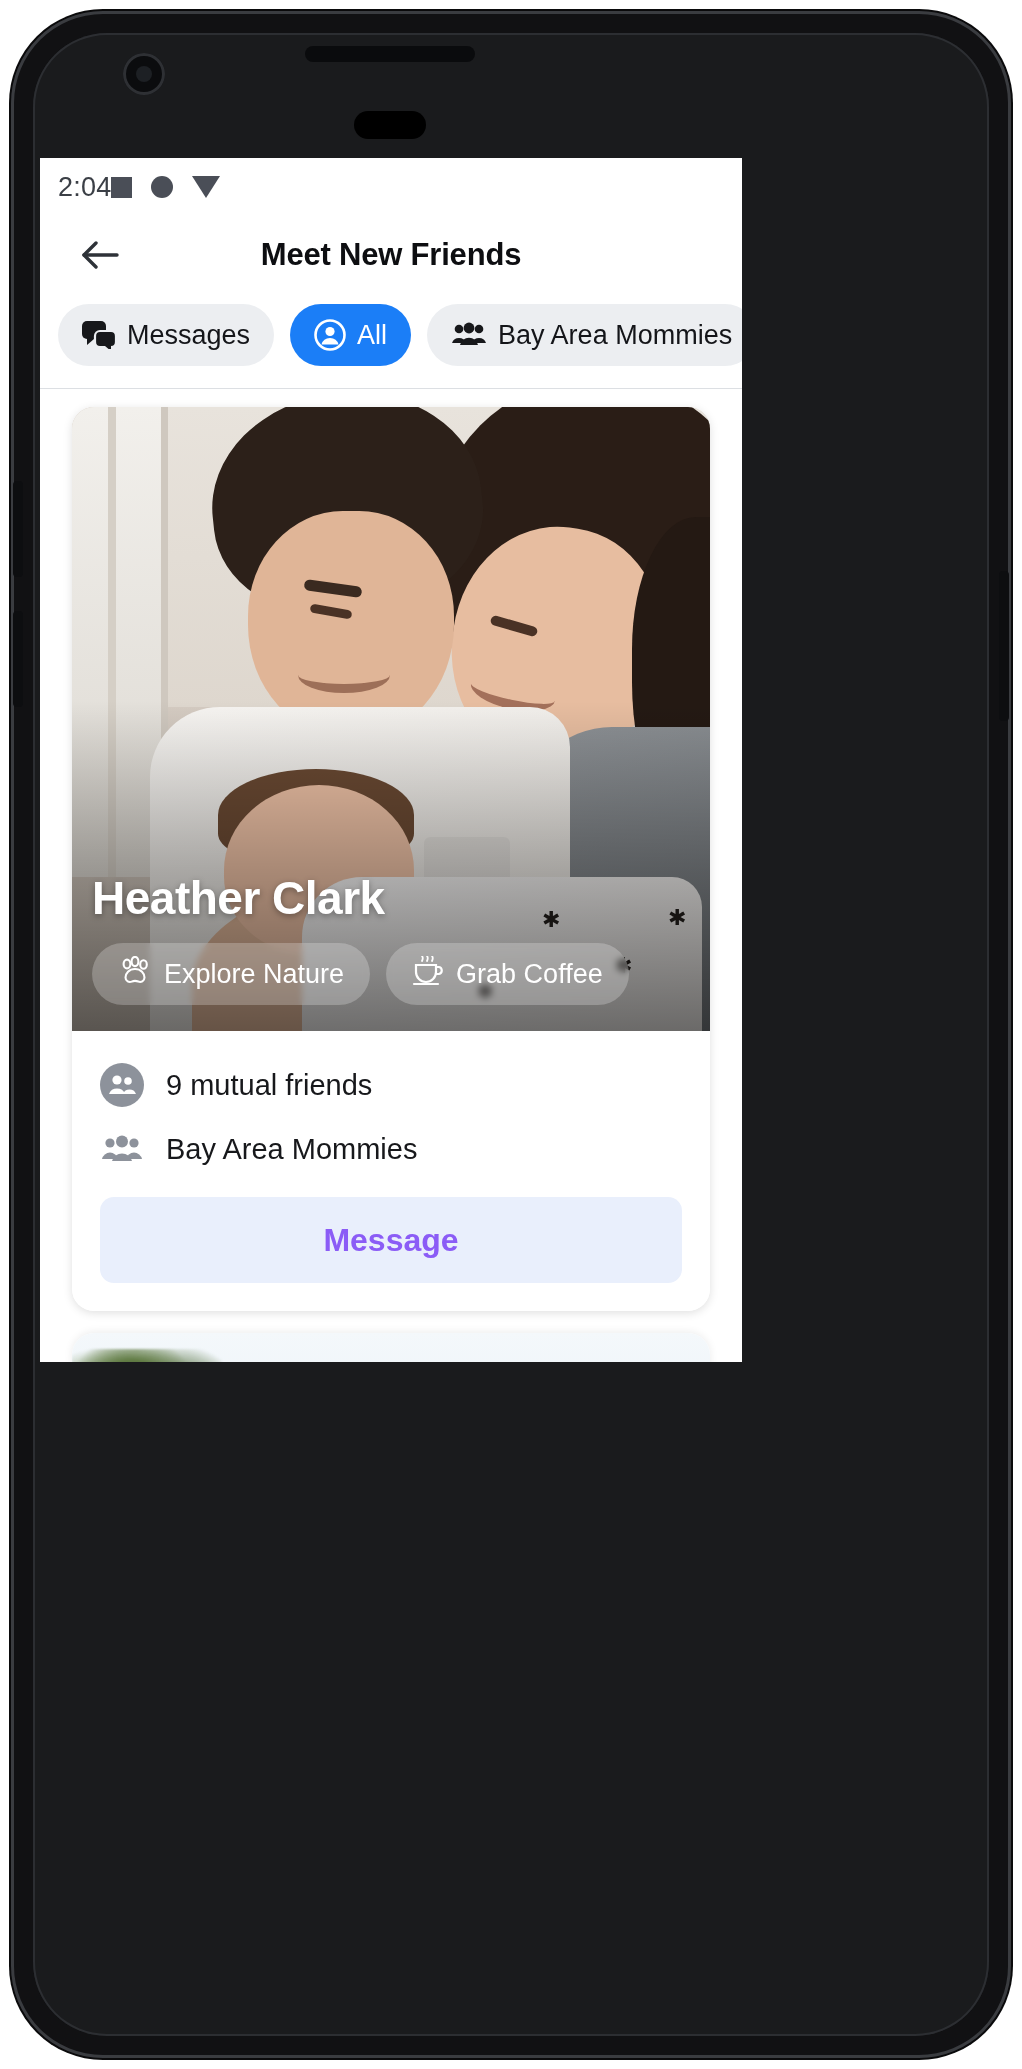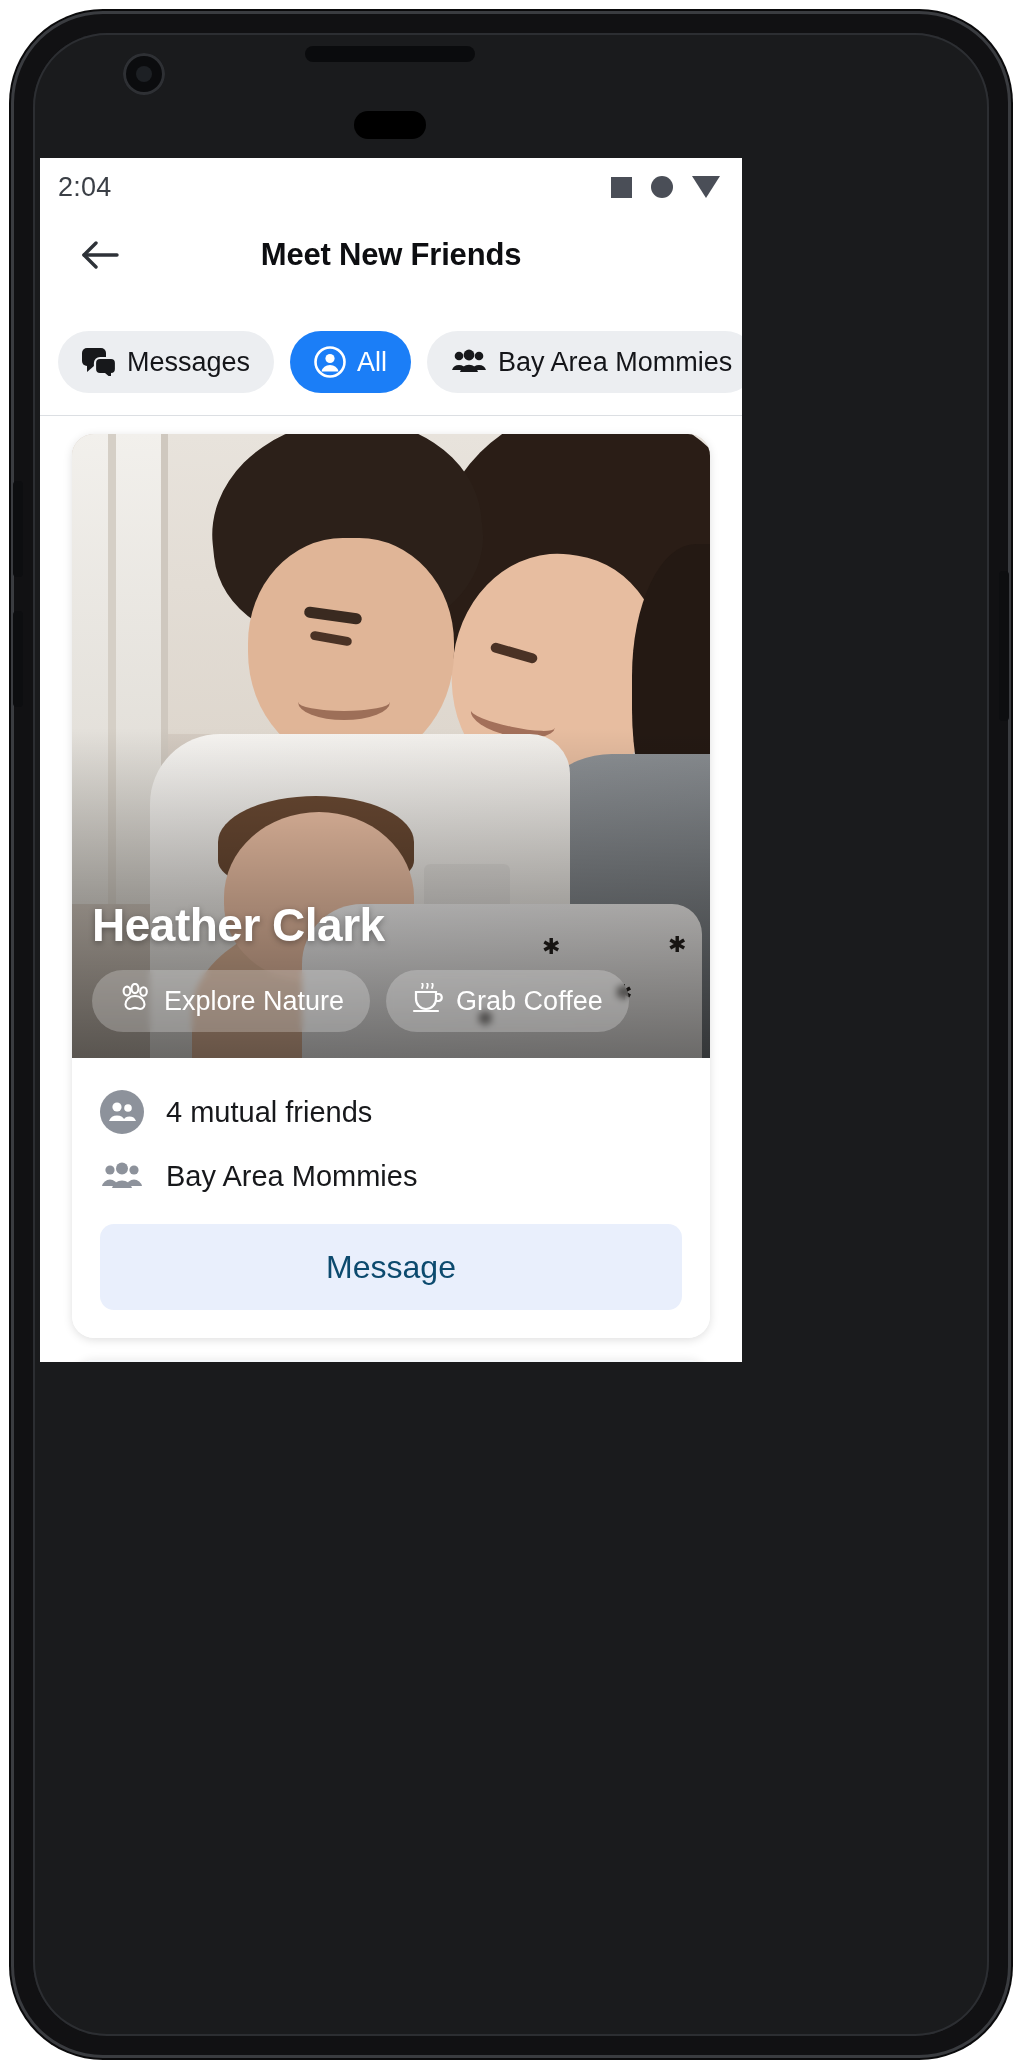--- a/index.html
+++ b/index.html
@@ -79,21 +79,21 @@
     left:40px; top:158px;
     width:702px; height:1204px;
     background:#ffffff;
     overflow:hidden;
   }
 
   
   .statusbar{
     height:58px;
     display:flex; align-items:center;
-    justify-content:space-between;
+    justify-content:flex-start;
     padding:0 22px 0 18px;
     background:#ffffff;
   }
   .status-time{
     font-size:27px; font-weight:400; color:#3b3f46;
     letter-spacing:0.2px;
   }
   .status-icons{ display:flex; align-items:center; gap:19px; }
   .ic-square{ width:21px; height:21px; background:#4a4e57; }
   .ic-circle{ width:22px; height:22px; border-radius:50%; background:#4a4e57; }
@@ -140,21 +140,20 @@
     display:flex; align-items:center;
     gap:11px;
     height:62px;
     padding:0 24px;
     border-radius:31px;
     background:#eceef1;
     color:#141519;
     font-size:27px;
     flex:0 0 auto;
     cursor:pointer;
-    margin-top:27px;
   }
   .chip.active{
     background:#1b7ef7;
     color:#ffffff;
   }
   .chip .chip-ico{ display:flex; align-items:center; }
   .chips-divider{
     height:1px;
     background:#dcdfe3;
   }
@@ -313,23 +312,23 @@
   .group-ico{
     width:44px; display:flex; align-items:center; justify-content:center;
     flex:0 0 auto;
   }
   .message-btn{
     margin-top:16px;
     height:86px;
     border-radius:14px;
     background:#e9effc;
     display:flex; align-items:center; justify-content:center;
-    color:#0c4a6e;
+    color:#8b5cf6;
     font-size:32px;
-    font-weight:normal;
+    font-weight:bold;
     cursor:pointer;
     border:none; width:100%;
     font-family:"Liberation Sans", sans-serif;
   }
 
   
   .next-card{
     margin:0 32px;
     height:120px;
     border-radius:22px 22px 0 0;
@@ -493,21 +492,21 @@
 
           <div class="info-row">
             <span class="avatar-circle">
               <svg width="30" height="24" viewBox="0 0 30 24">
                 <circle cx="10" cy="7" r="4.6" fill="#ffffff"></circle>
                 <circle cx="21" cy="8" r="3.8" fill="#ffffff"></circle>
                 <path d="M2 21 a8.6 8.6 0 0 1 16 0 Z" fill="#ffffff"></path>
                 <path d="M16 21 a7 7 0 0 1 13 0 Z" fill="#ffffff"></path>
               </svg>
             </span>
-            <span>4 mutual friends</span>
+            <span>9 mutual friends</span>
           </div>
 
           <div class="info-row">
             <span class="group-ico">
               <svg width="42" height="30" viewBox="0 0 42 30">
                 <circle cx="9" cy="9" r="4.6" fill="#8d929b"></circle>
                 <circle cx="33" cy="9" r="4.6" fill="#8d929b"></circle>
                 <circle cx="21" cy="7.5" r="6" fill="#8d929b"></circle>
                 <path d="M1 25 a8.2 8.2 0 0 1 16 0 Z" fill="#8d929b"></path>
                 <path d="M25 25 a8.2 8.2 0 0 1 16 0 Z" fill="#8d929b"></path>

